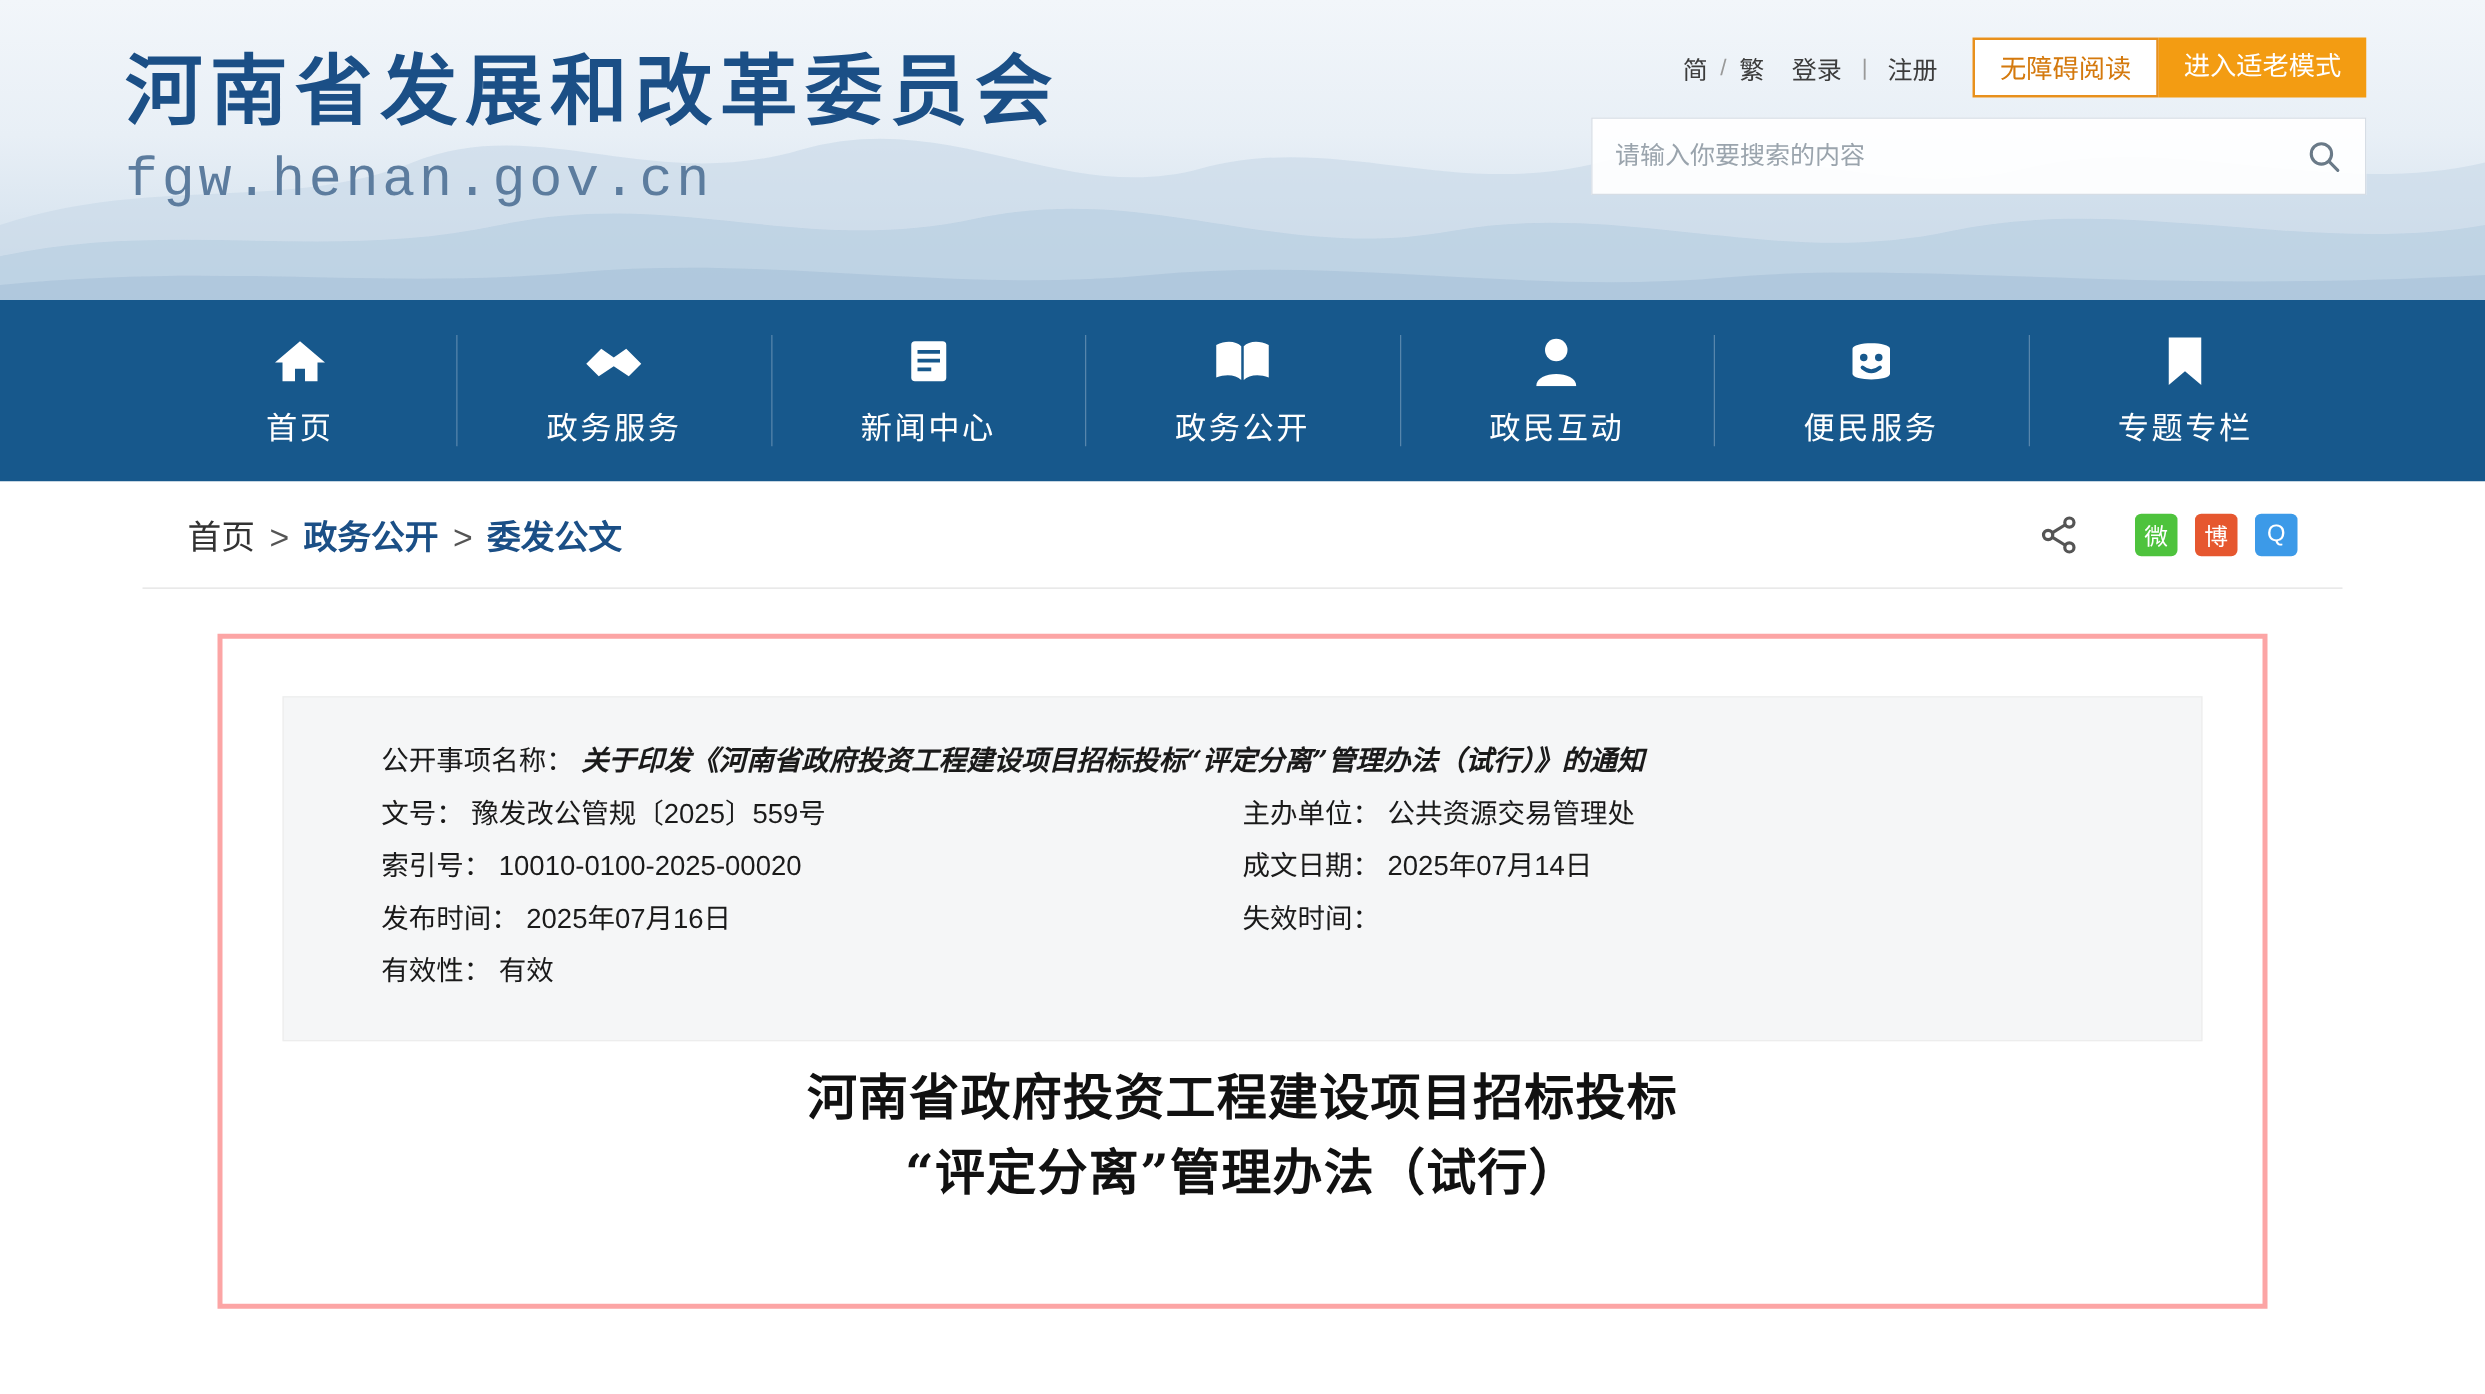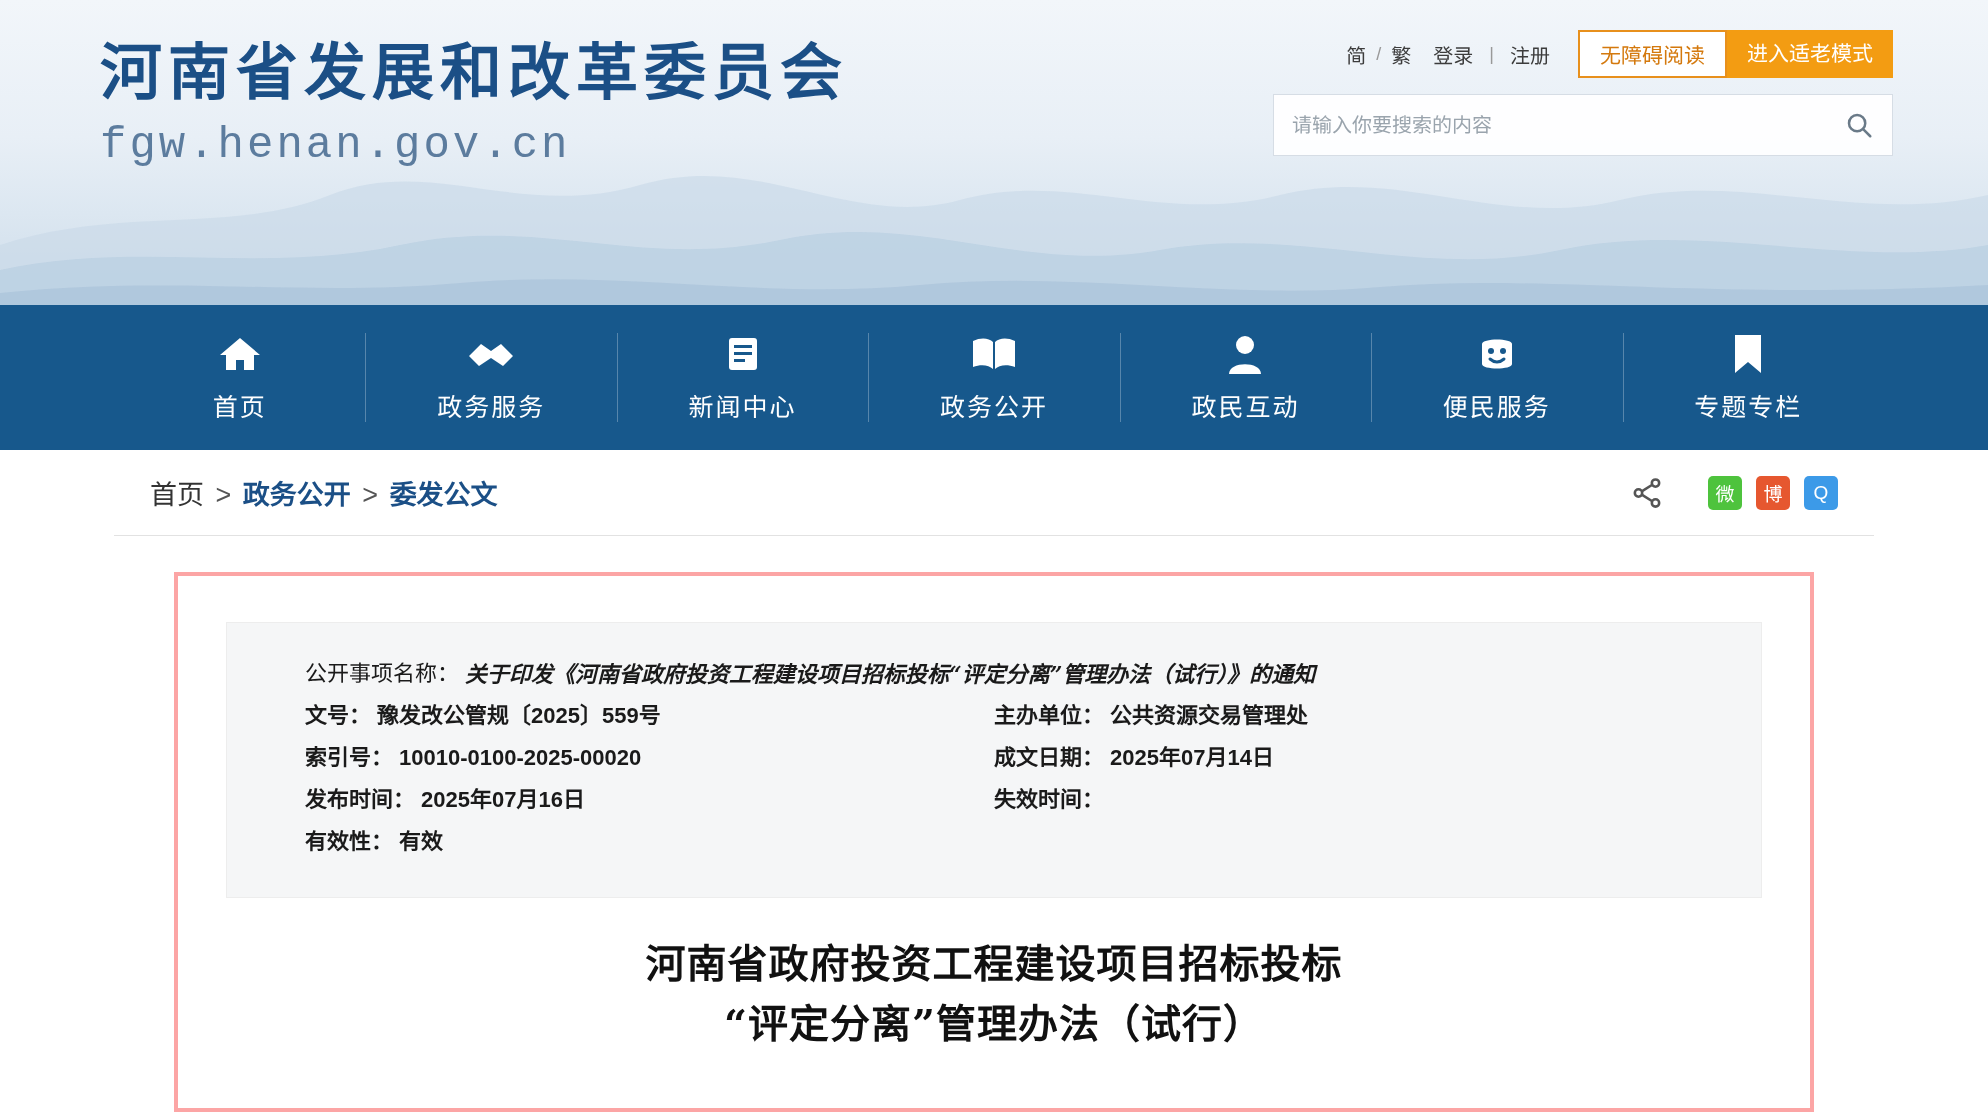--- a/index.html
+++ b/index.html
@@ -11,21 +11,21 @@
     font-family: "Liberation Sans", "DejaVu Sans", sans-serif;
     background: #ffffff;
     overflow: hidden;
     color: #333;
   }
 
   
   .banner {
     position: relative;
     width: 100%;
-    height: 305px;
+    height: 240px;
     background: linear-gradient(180deg, #f2f6fa 0%, #e8eff6 45%, #dce7f1 70%, #cddcea 100%);
     overflow: hidden;
   }
   .mountains {
     position: absolute;
     left: 0; right: 0; bottom: 0;
     width: 100%;
     height: 180px;
     opacity: 0.85;
   }
@@ -216,36 +216,36 @@
     border: 1px solid #ededed;
     padding: 30px 78px 34px;
   }
   .meta-line {
     display: flex;
     font-size: 22px;
     line-height: 42px;
     color: #1a1a1a;
   }
   .meta-row { display: flex; width: 100%; }
-  .meta-col { width: 50%; display: flex; font-weight: bold; }
+  .meta-col { width: 50%; display: flex; }
   .meta-key { white-space: nowrap; }
   .meta-val { margin-left: 6px; }
   .meta-val.title-italic {
     font-style: italic;
     font-family: "DejaVu Serif", "Liberation Serif", serif;
     font-weight: bold;
   }
   .art-title {
     text-align: center;
     font-family: "DejaVu Serif", "Liberation Serif", serif;
     font-weight: bold;
     font-size: 40px;
     line-height: 1.5;
     color: #111;
-    margin-top: 36px;
+    margin-top: 16px;
     letter-spacing: 1px;
   }
 </style>
 </head>
 <body>
 
 <div class="banner">
 
   <svg class="mountains" viewBox="0 0 1988 180" preserveAspectRatio="none">
     <path d="M0,180 L0,120 C120,80 230,110 330,70 C430,30 520,95 640,60 C760,25 850,105 960,75 C1070,45 1160,100 1280,70 C1400,40 1500,105 1620,75 C1740,45 1860,100 1988,70 L1988,180 Z" fill="#c9d9e8" opacity="0.75"></path>

